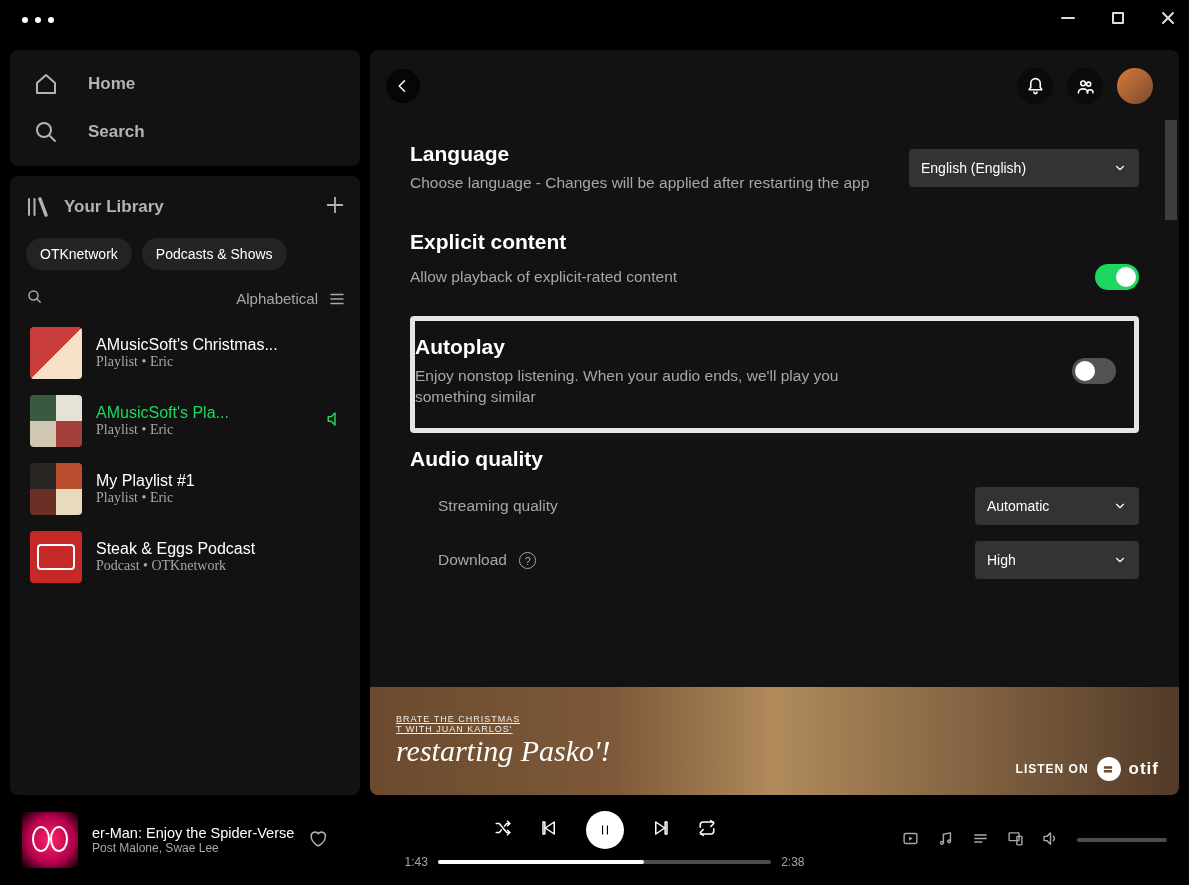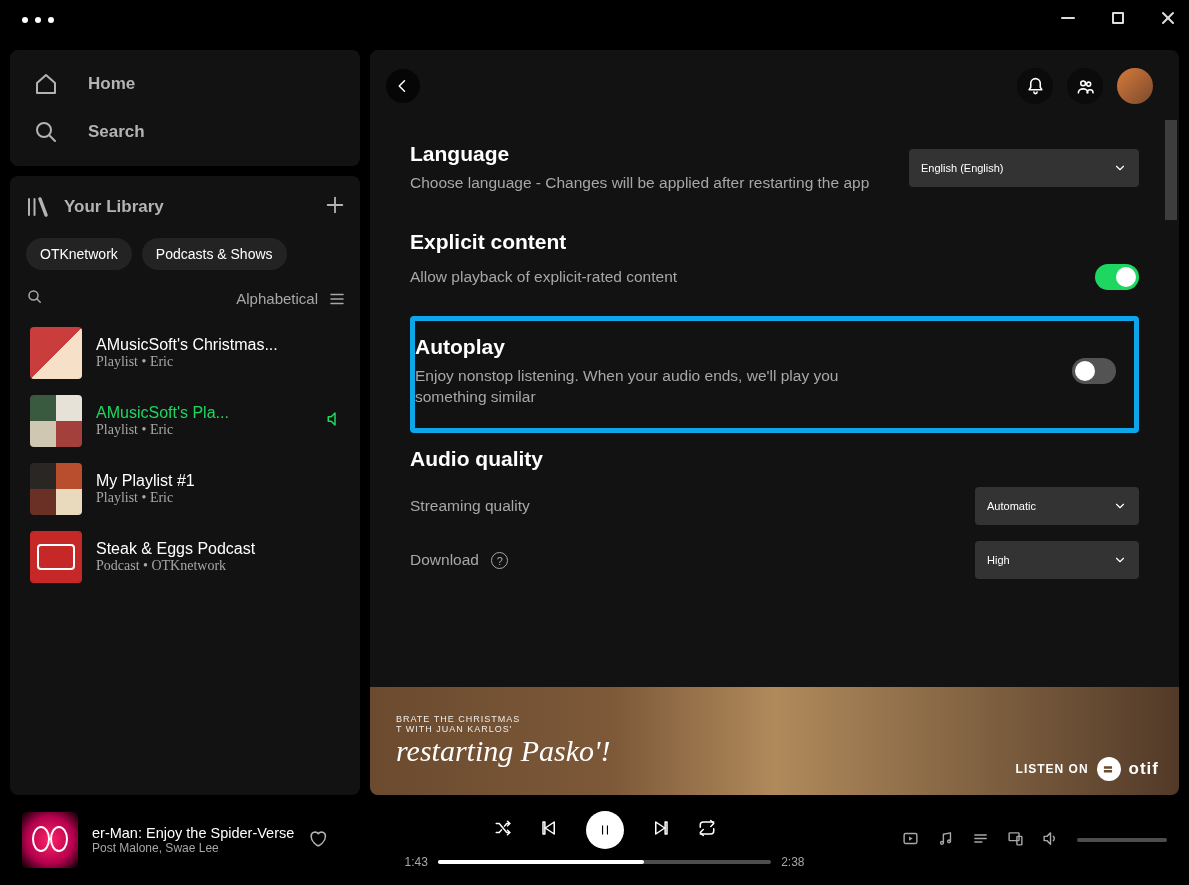--- a/index.html
+++ b/index.html
@@ -48,39 +48,39 @@
   .back-btn { width: 34px; height: 34px; border-radius: 50%; background: #060606; display:flex; align-items:center; justify-content:center; }
   .hdr-right { display:flex; gap: 14px; align-items: center; }
   .hdr-icon { width: 36px; height: 36px; border-radius: 50%; background: #0b0b0b; display:flex; align-items:center; justify-content:center; }
   .avatar { width: 36px; height: 36px; border-radius: 50%; background: linear-gradient(135deg,#d87a3a,#7a4a2e); }
 
   .settings { flex:1; overflow-y:auto; padding: 30px 40px 10px 40px; position:relative; }
   .section-title { font-size: 21px; font-weight: 700; margin-bottom: 6px; }
   .section-desc { font-size: 15.5px; color: #a7a7a7; line-height: 1.4; max-width: 470px;}
   .setting-row { display: flex; justify-content: space-between; align-items: center; gap: 20px;}
   .language-block { margin-bottom: 36px; }
-  .select { background: #333; color: #fff; border: none; height: 38px; width: 230px; font-size: 11px; padding: 0 12px; border-radius: 4px; display:flex; align-items:center; justify-content:space-between; }
+  .select { background: #333; color: #fff; border: none; height: 38px; width: 230px; font-size: 14px; padding: 0 12px; border-radius: 4px; display:flex; align-items:center; justify-content:space-between; }
   .select.narrow { width: 164px; }
   .toggle { width: 44px; height: 26px; border-radius: 14px; background: #535353; position: relative; cursor:pointer; }
   .toggle.on { background: #1ed760; }
   .knob { width: 20px; height: 20px; border-radius: 50%; background: #fff; position: absolute; top: 3px; left: 3px; }
   .toggle.on .knob { left: auto; right: 3px; }
   .explicit-block { margin-bottom: 26px; }
   .explicit-row-desc { color:#a7a7a7; font-size:15.5px; }
 
-  .autoplay-block { border: 5px solid #0ea5e9; border-radius: 4px; padding: 14px 18px 20px 0; margin-bottom: 14px; }
+  .autoplay-block { border: 5px solid #e5e5e5; border-radius: 4px; padding: 14px 18px 20px 0; margin-bottom: 14px; }
   .autoplay-block .inner { padding-left: 0px; }
   .aq-block { margin-top: 6px; }
-  .aq-row { display: flex; justify-content: space-between; align-items: center; margin-top: 16px; color: #a7a7a7; font-size:15.5px;}
+  .aq-row { display: flex; justify-content: space-between; align-items: center; margin-top: 16px; color: #a7a7a7; font-size:15.5px;margin-left:28px;}
   .helpcircle { width:17px; height:17px; border:1.5px solid #a7a7a7; border-radius:50%; display:inline-flex; align-items:center; justify-content:center; font-size:11px; margin-left:8px; }
 
   .scrollhint { position:absolute; right: 2px; top: 70px; width: 12px; height: 100px; background: #3d3d3d; border-radius: 0;}
 
   .banner { height: 108px; background: linear-gradient(90deg,#6b4a2e 0%, #7d5939 30%, #b08a5b 50%, #523a28 100%); position: relative; display:flex; align-items:center; padding:0 26px; overflow:hidden; }
-  .banner .txt1 { font-size: 9px; letter-spacing: 1px; color:#eee; text-transform:uppercase; }
+  .banner .txt1 { font-size: 9px; letter-spacing: 1px; color:#eee; text-transform:uppercase;text-decoration:underline; }
   .banner .txt2 { font-family: serif; font-style: italic; font-size: 30px; color:#fff; }
   .banner .listen { position:absolute; right: 20px; bottom: 14px; display:flex; align-items:center; gap:8px; font-weight:700; font-size:12px; letter-spacing:1px; }
   .spotcircle { width:24px; height:24px; border-radius:50%; background:#fff; color:#6b4a2e; display:flex; align-items:center; justify-content:center; font-size:11px; font-weight:700; }
 
   
   .player { height: 90px; display: flex; align-items:center; padding: 0 22px; }
   .pl-left { width: 340px; display:flex; align-items:center; gap:14px; }
   .pl-thumb { width:56px; height:56px; background: radial-gradient(circle at 50% 50%, #ff2266, #b3004d 60%, #000 100%); border-radius:4px; position:relative;}
   .pl-thumb::before, .pl-thumb::after { content:""; position:absolute; width:14px; height:22px; border:2.5px solid #fff; border-radius:50% 50% 50% 50%; top:14px;}
   .pl-thumb::before { left:10px; }

